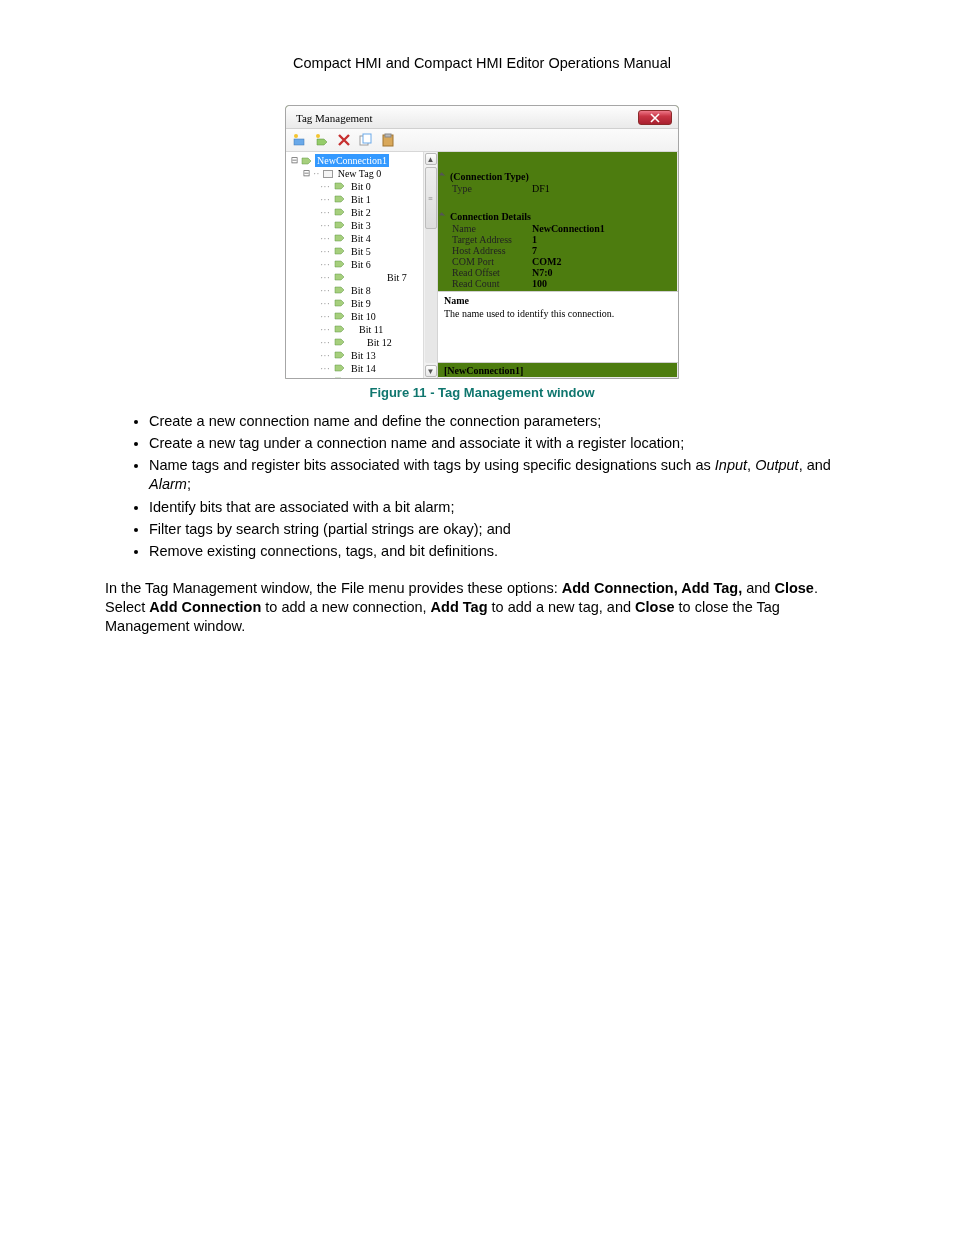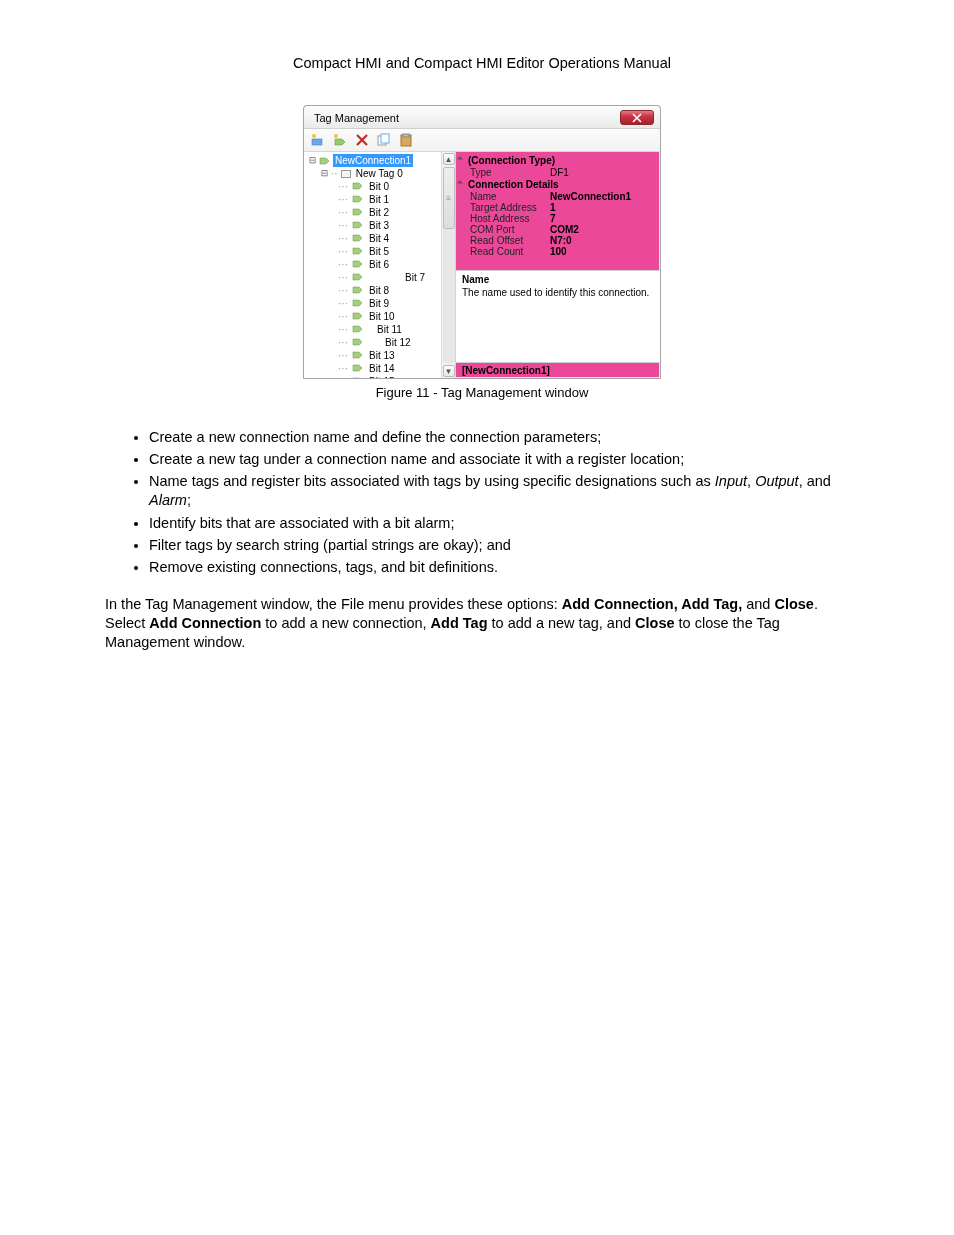--- a/index.html
+++ b/index.html
@@ -11,27 +11,27 @@
   }
   .page-title {
     text-align: center;
     font-size: 14.5px;
     color: #000;
     margin-bottom: 34px;
   }
 
   
   .window {
-    width: 358px;
+    width: 394px;
     margin: 0 auto 6px auto;
     border: 1px solid #a6a6a6;
-    background: #ec4899;
+    background: #4d7c0f;
     border-radius: 4px 4px 0 0;
     box-shadow: 0 0 0 1px #e9e9e9 inset;
-    font-family: Liberation Sans, sans-serif;
+    font-family: Liberation Serif, serif;
   }
   .titlebar {
     display: flex;
     align-items: center;
     justify-content: space-between;
     padding: 4px 6px 3px 10px;
     border-bottom: 1px solid #d0d0d0;
     background: linear-gradient(#fdfdfd, #eaeaea);
     border-radius: 4px 4px 0 0;
   }
@@ -135,20 +135,21 @@
     flex-direction: column;
     font-size: 10px;
     overflow: hidden;
   }
   .prop-grid { padding: 2px 4px 2px 2px; }
   .prop-header {
     font-weight: bold;
     color: #000;
     padding: 1px 0 1px 10px;
     position: relative;
+    margin-top: 16px;
   }
   .collapse-tri {
     position: absolute;
     left: 0; top: 3px;
     width: 0; height: 0;
     border-left: 4px solid transparent;
     border-top: 5px solid #555;
     transform: rotate(-45deg);
   }
   .prop-row { display: flex; padding-left: 12px; }
@@ -175,23 +176,24 @@
   .tag-icon {
     display:inline-flex; align-items:center; justify-content:center;
     width:12px; height:10px;
   }
   .box-icon { width:10px;height:8px;border:1px solid #999;background:#f5f5f5; }
   .dash { color:#999; font-size:10px; padding-right:1px; }
   .exp { color:#666; width:9px; text-align:center; font-size:9px; }
 
   .caption {
     text-align: center;
-    color: #000000;
+    color: #0f766e;
     font-size: 13px;
-    margin-bottom: 28px;
+    margin-bottom: 12px;
+    font-weight: bold;
   }
 
   .body-text {
     font-size: 14.5px;
     color: #000;
     line-height: 1.32;
   }
   .body-text p { margin-bottom: 3px; }
   .body-text ul { list-style: disc; padding-left: 44px; margin-bottom: 18px; }
   .body-text li { margin-bottom: 3px; }

